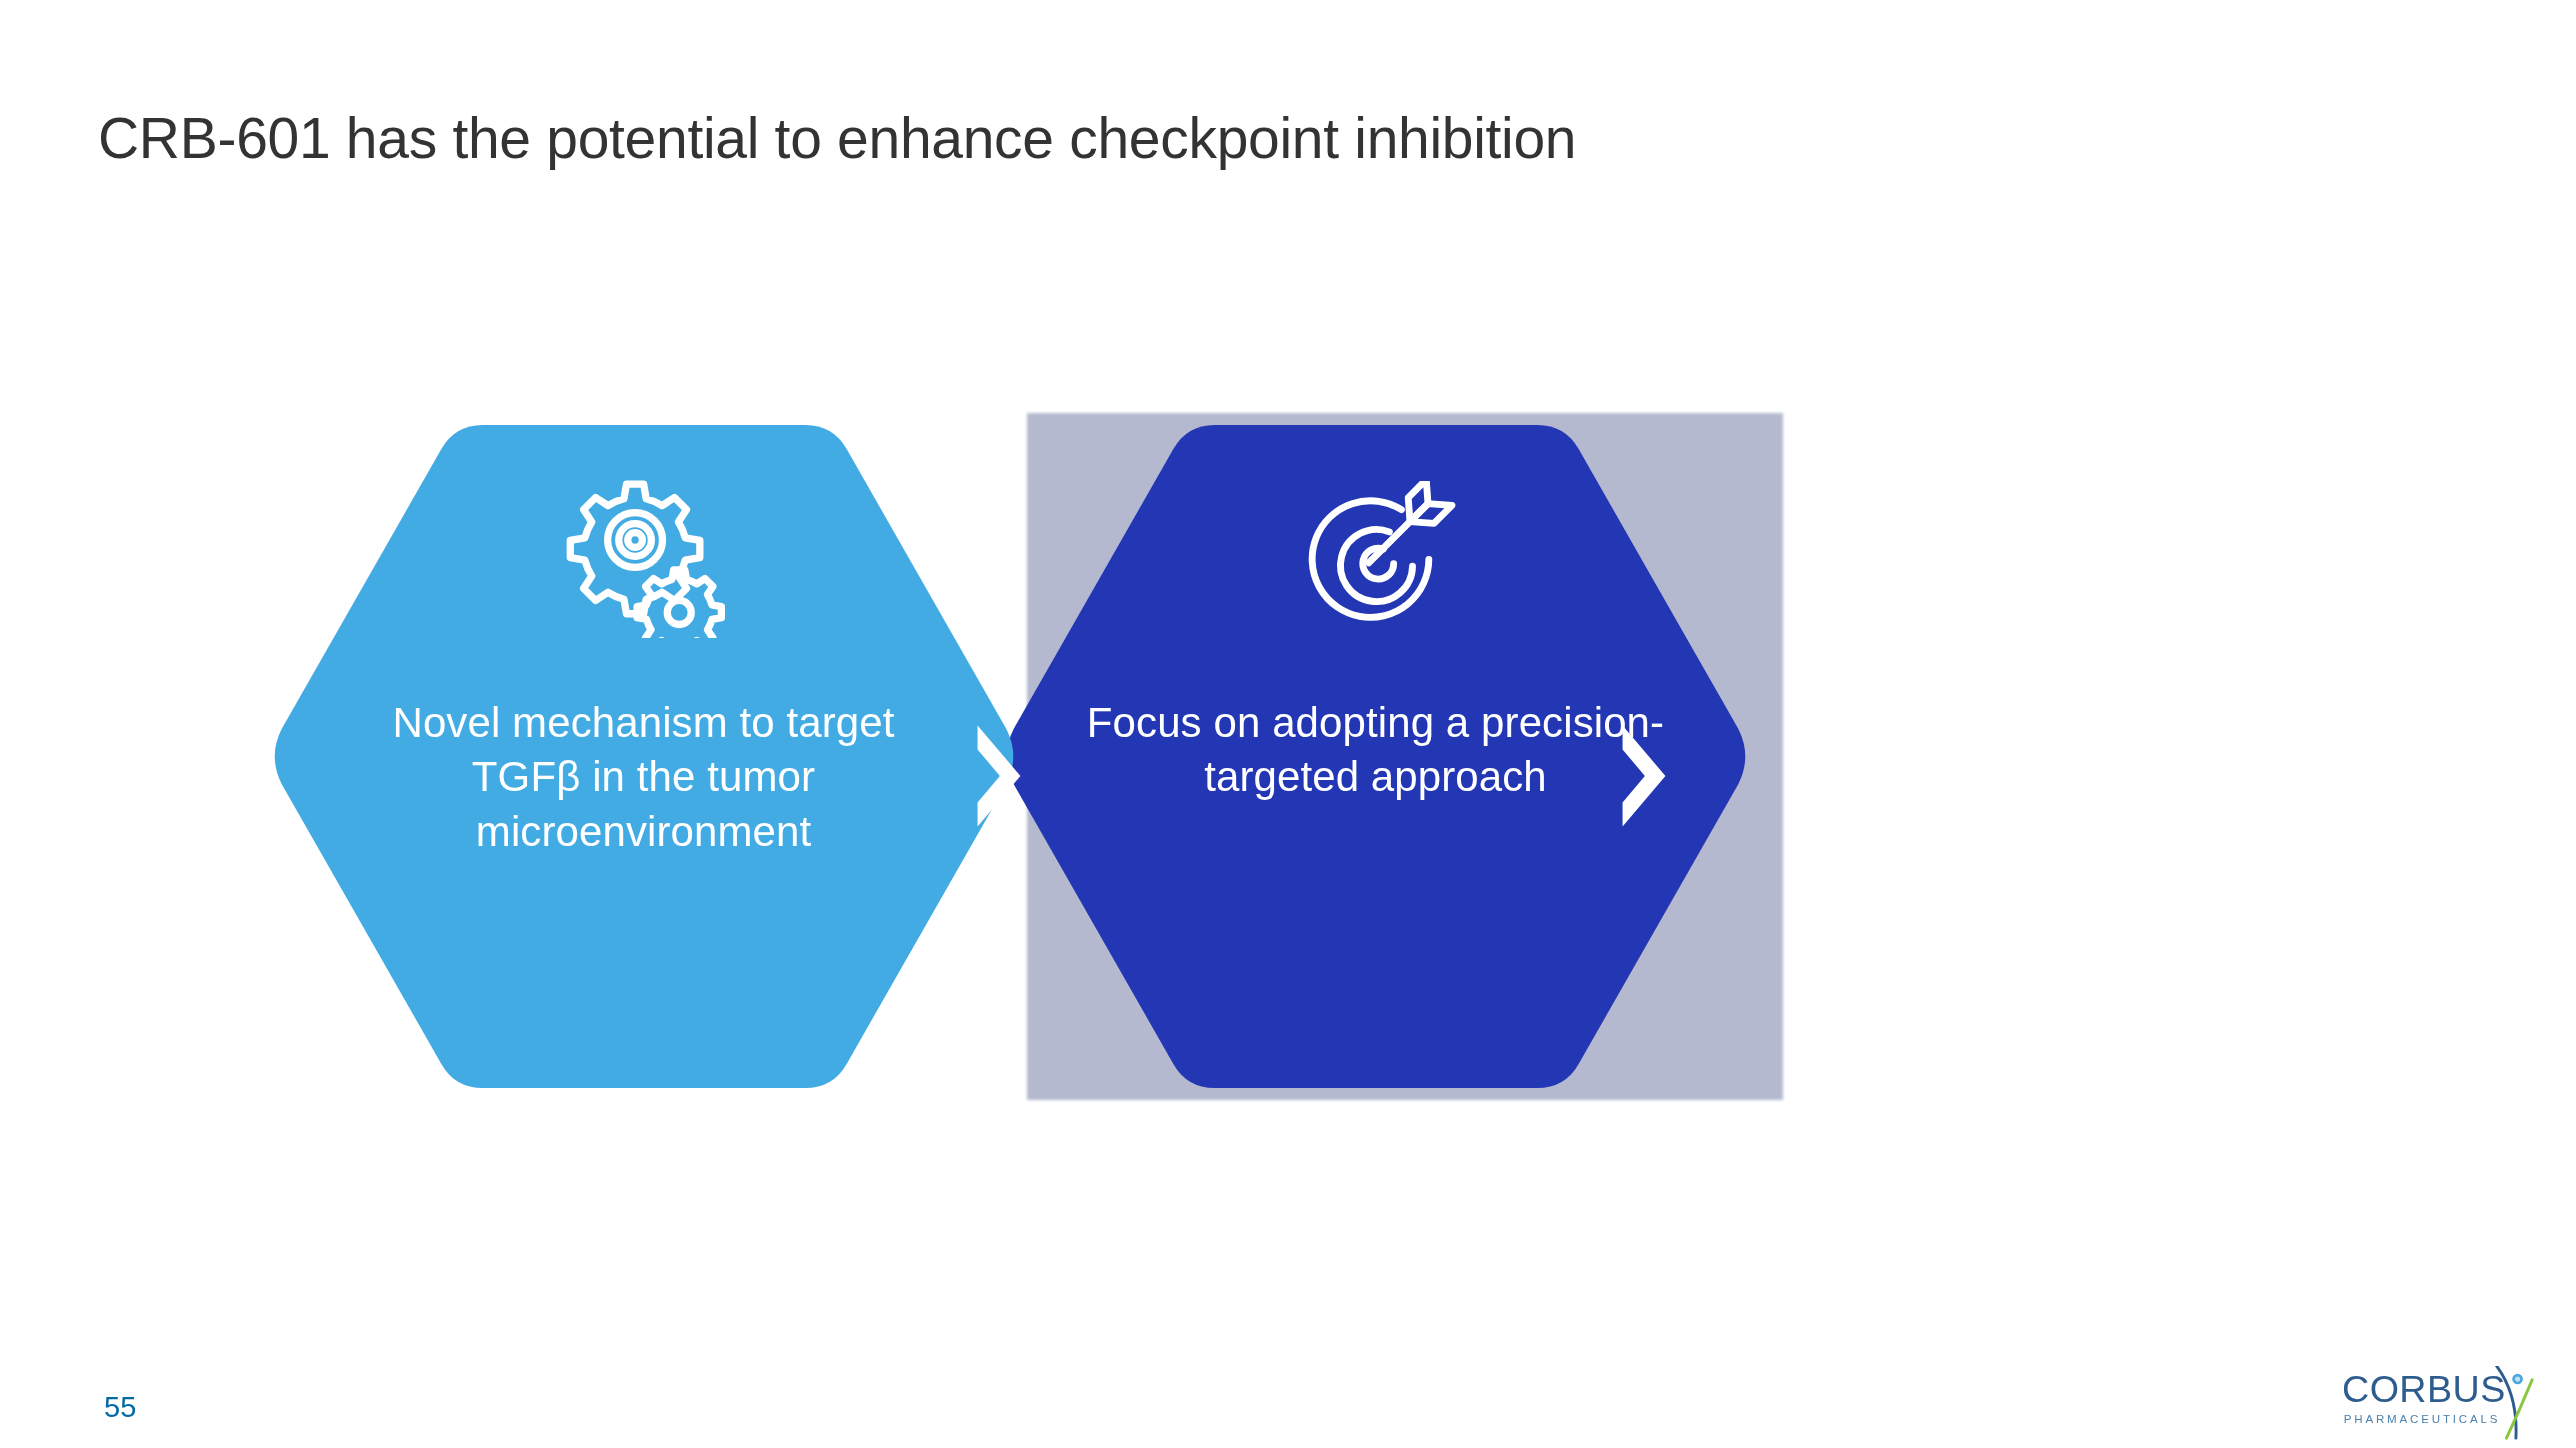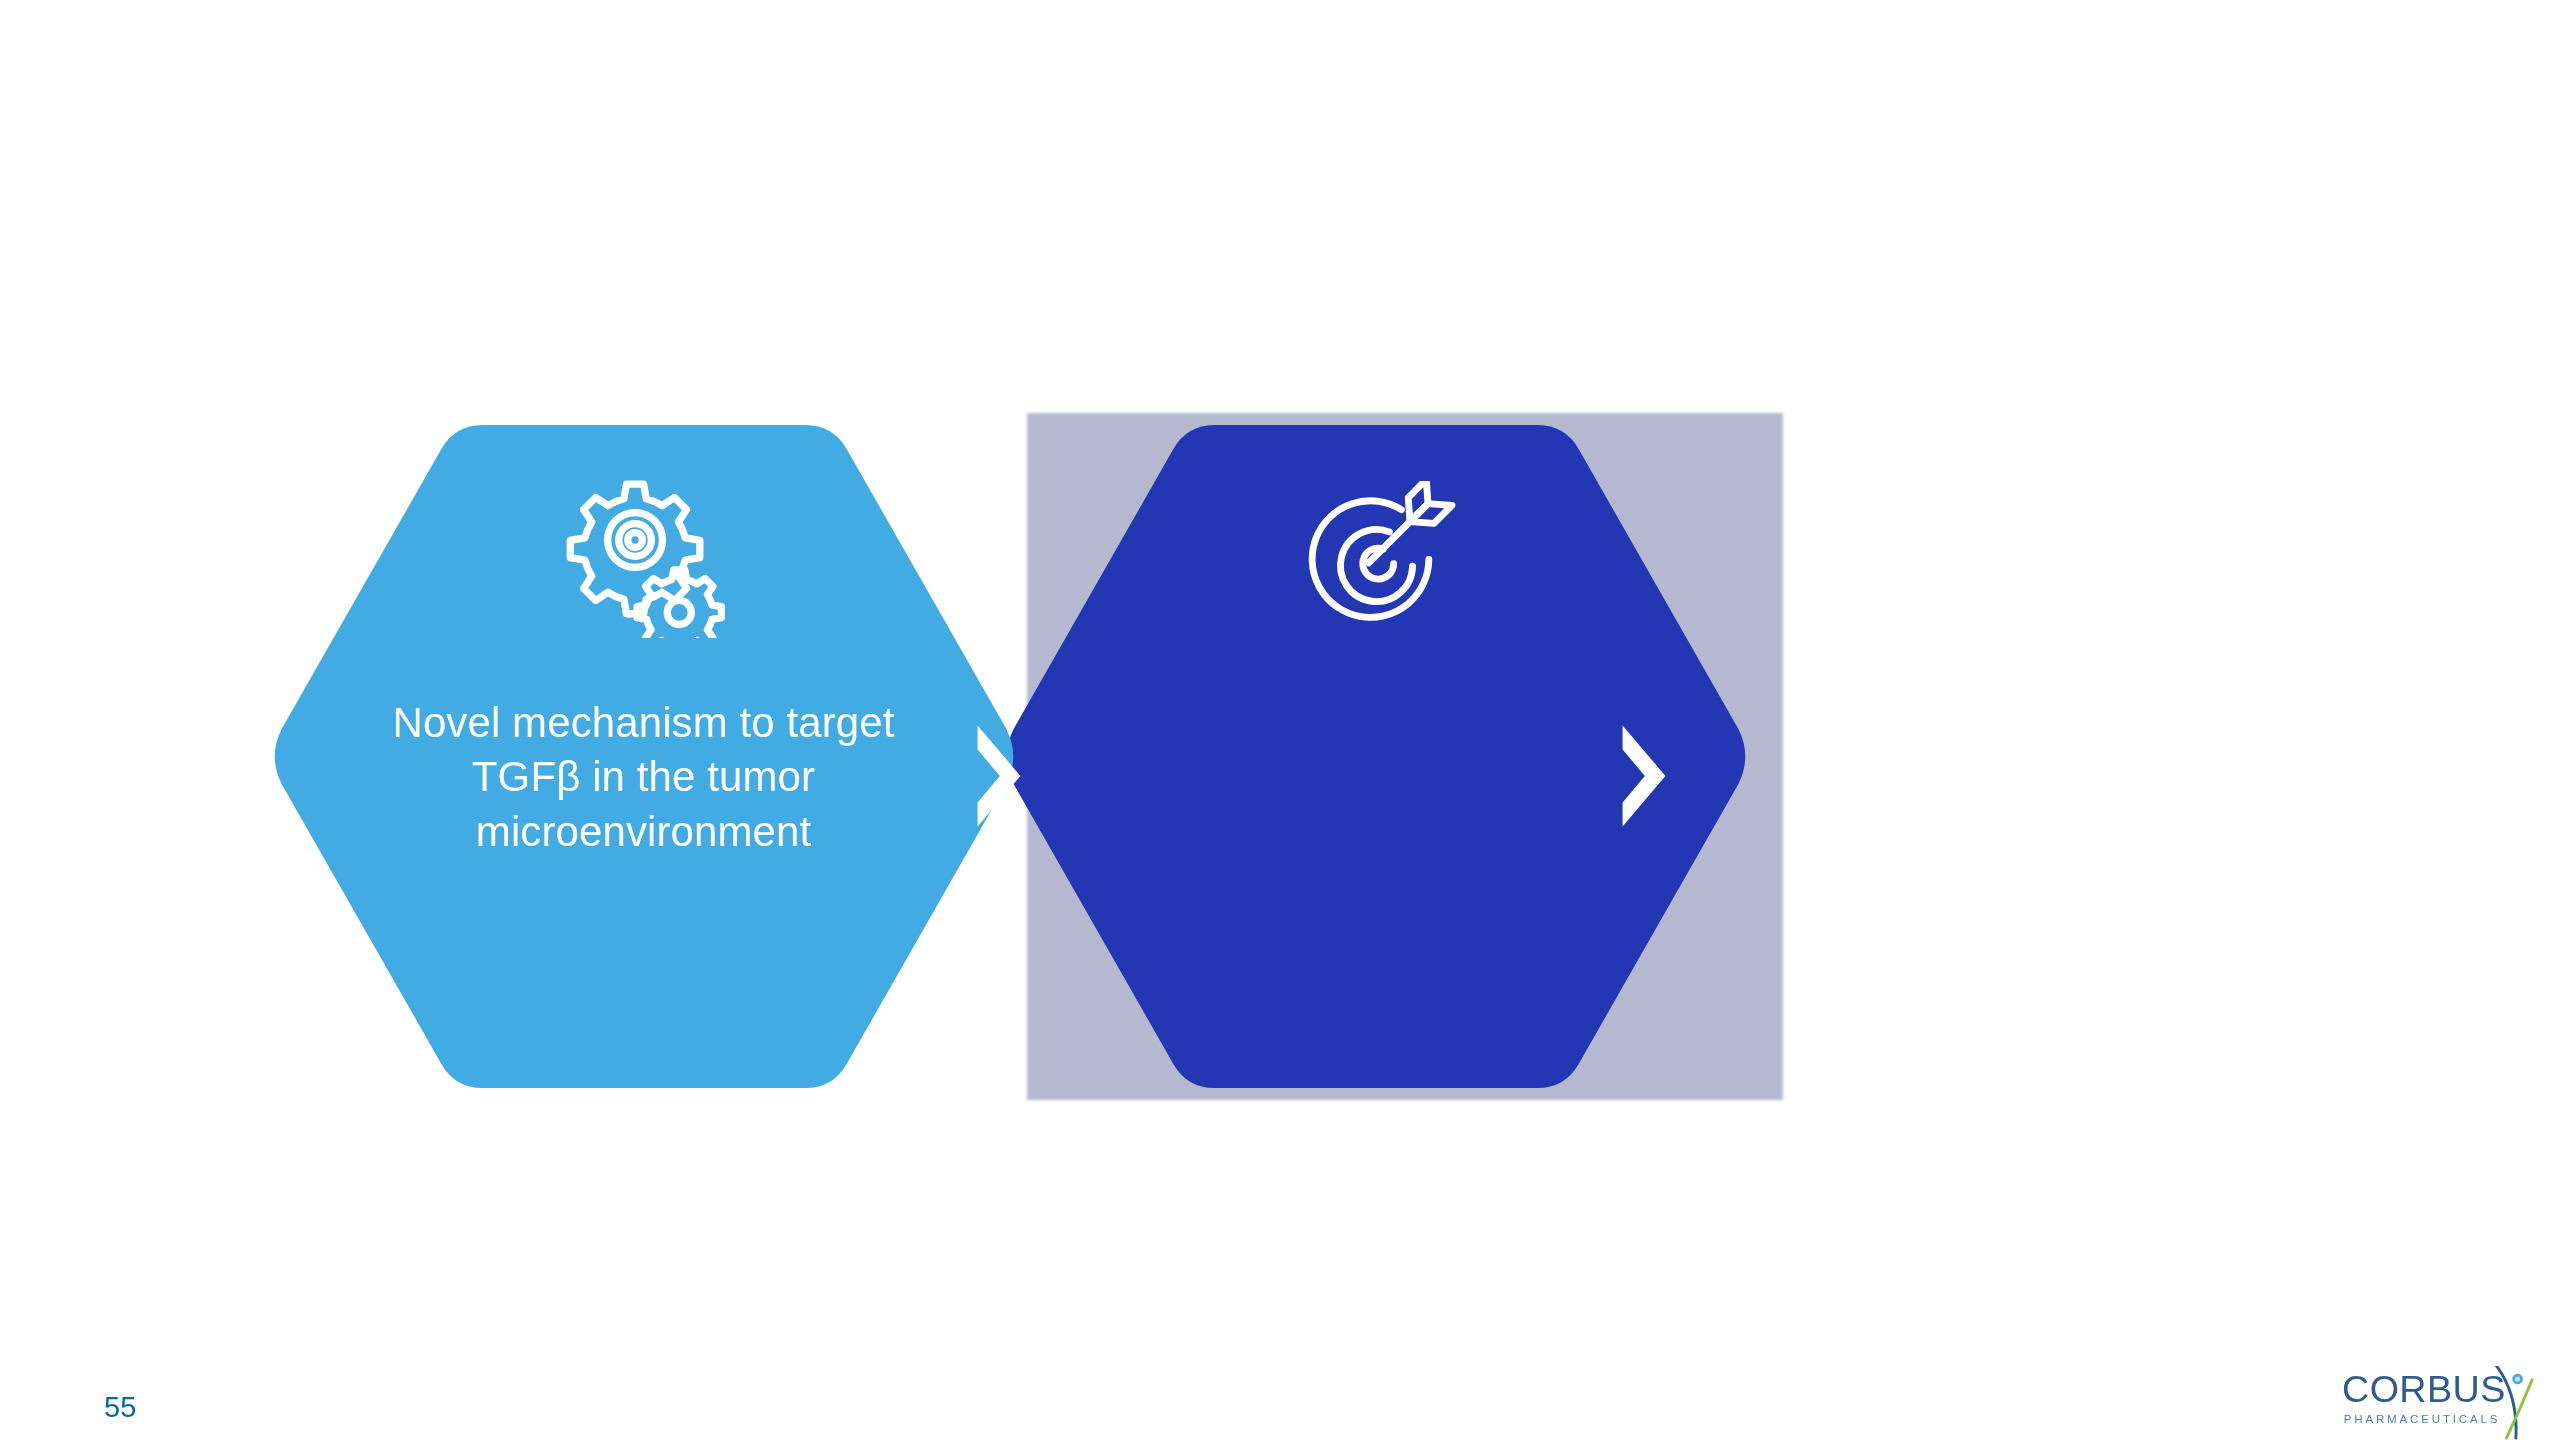--- a/index.html
+++ b/index.html
@@ -149,20 +149,21 @@
   .logo svg { display: block; }
 </style>
 </head>
 <body>
 
 <div id="slide">
 
   <div class="bg-tint"></div>
   <div class="bg-curve"></div>
 
+  <div class="title">CRB-601 has the potential to enhance checkpoint inhibition</div>
 
   <div class="hex-row">
 
     <div class="hex-wrap h1">
       <div class="hex-shape">
         <svg viewBox="0 0 880 800" xmlns="http://www.w3.org/2000/svg">
           <path d="M 252 14 L 628 14 Q 660 14 676 42 L 862 368 Q 878 400 862 432 L 676 758 Q 660 786 628 786 L 252 786 Q 220 786 204 758 L 18 432 Q 2 400 18 368 L 204 42 Q 220 14 252 14 Z" fill="#43ABE4"></path>
         </svg>
       </div>
       <div class="hex-icon">
@@ -197,20 +198,21 @@
           <path d="M124 33 A 68 68 0 1 0 156 91"></path>
           <path d="M110 59 A 42 42 0 1 0 137 99"></path>
           <path d="M103 79 A 18 18 0 1 0 115 96"></path>
 
           <path d="M86 95 L 155 26"></path>
 
           <path d="M155 26 L 153 -2 L 132 19 L 134 47 Z"></path>
           <path d="M155 26 L 183 28 L 162 49 L 134 47 Z"></path>
         </svg>
       </div>
+      <div class="hex-label">Focus on adopting a precision-targeted approach</div>
     </div>
 
 
   </div>
 
   <div class="chev c1">
     <svg width="60" height="112" viewBox="0 0 70 130" xmlns="http://www.w3.org/2000/svg">
       <path d="M10 6 L 60 65 L 10 124 L 10 96 L 36 65 L 10 34 Z" fill="#ffffff"></path>
     </svg>
   </div>

